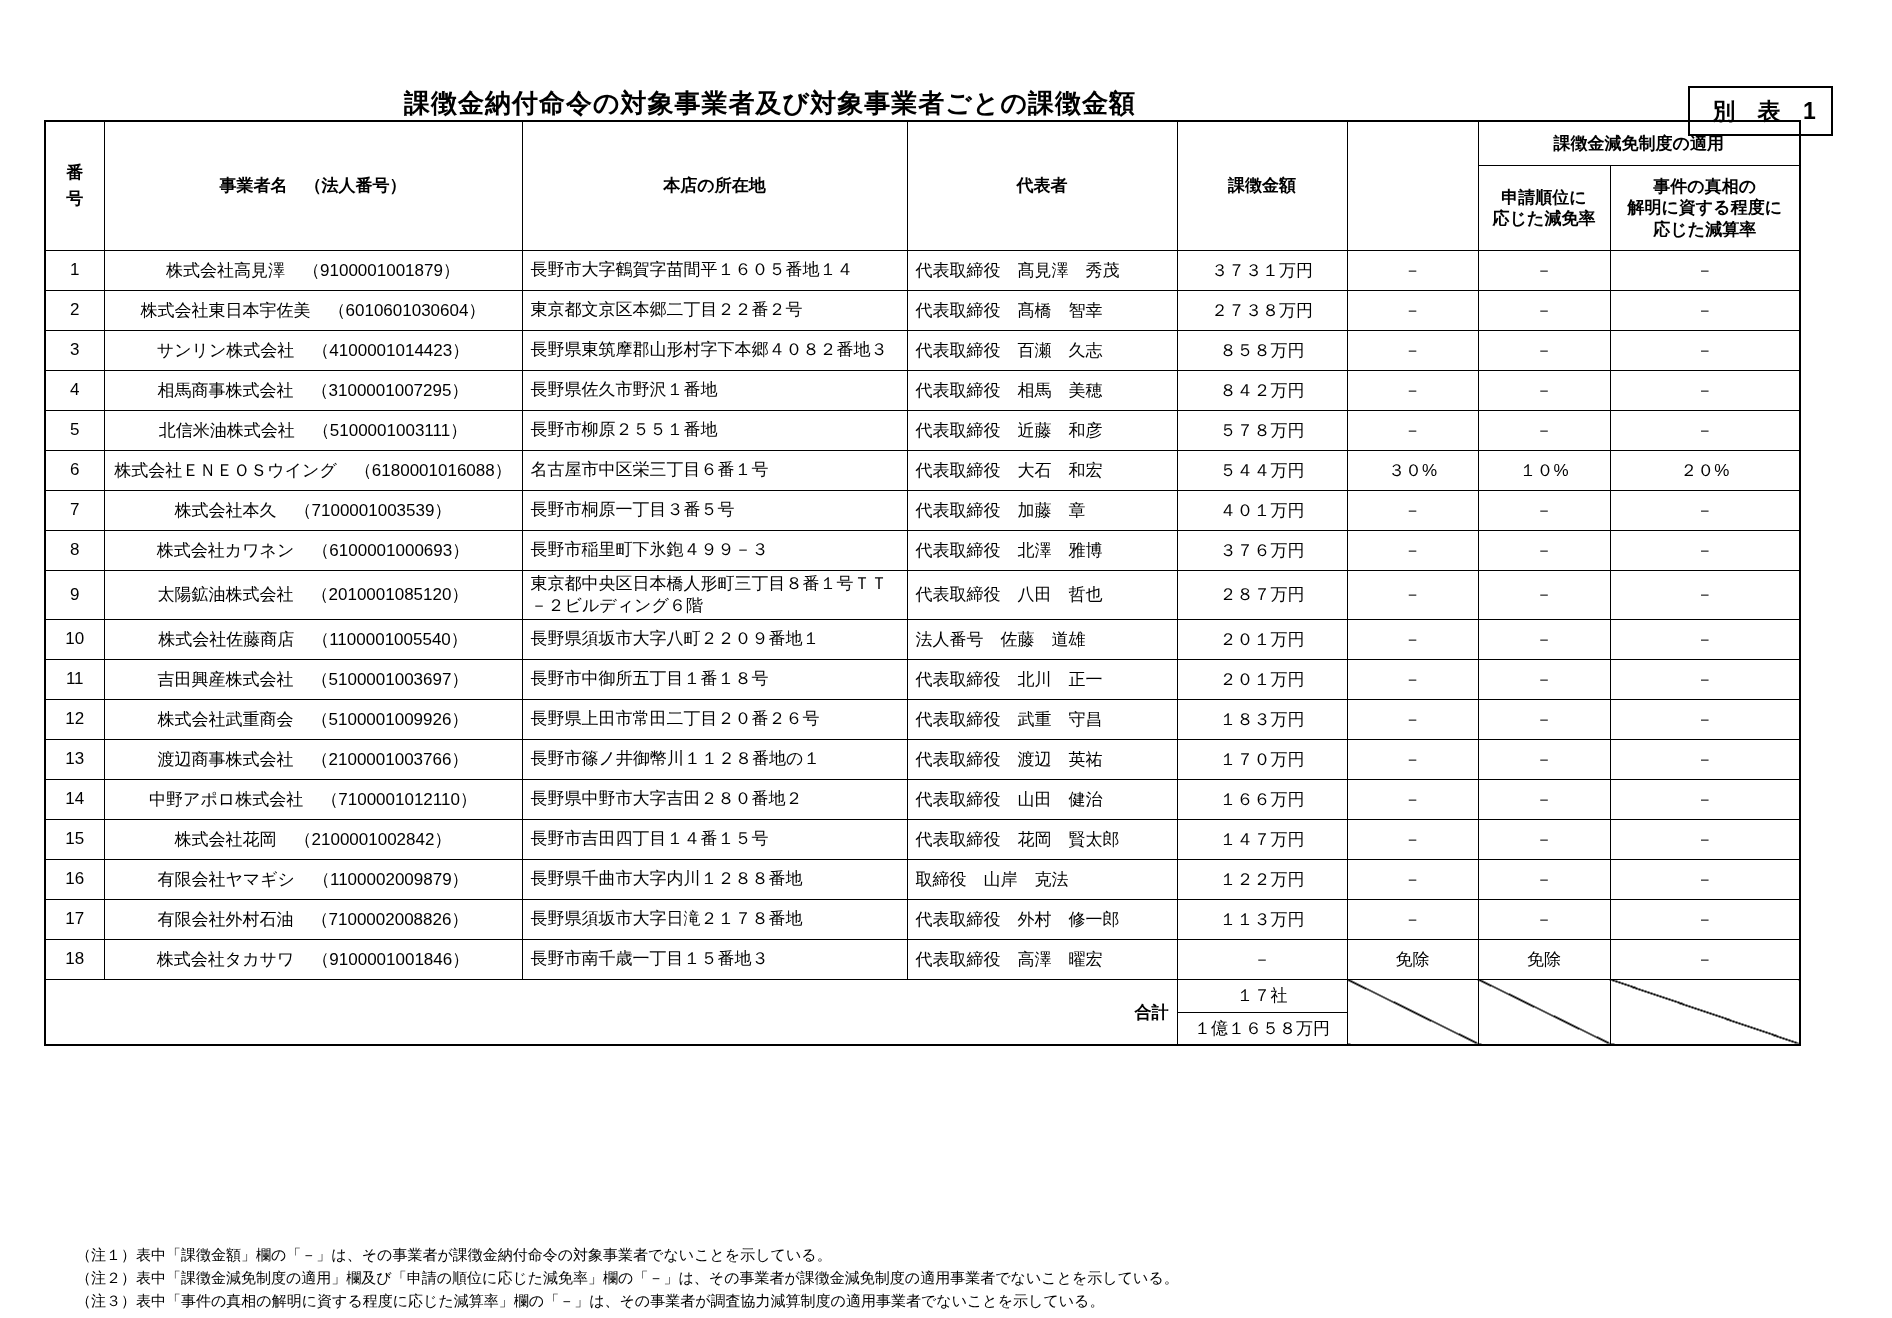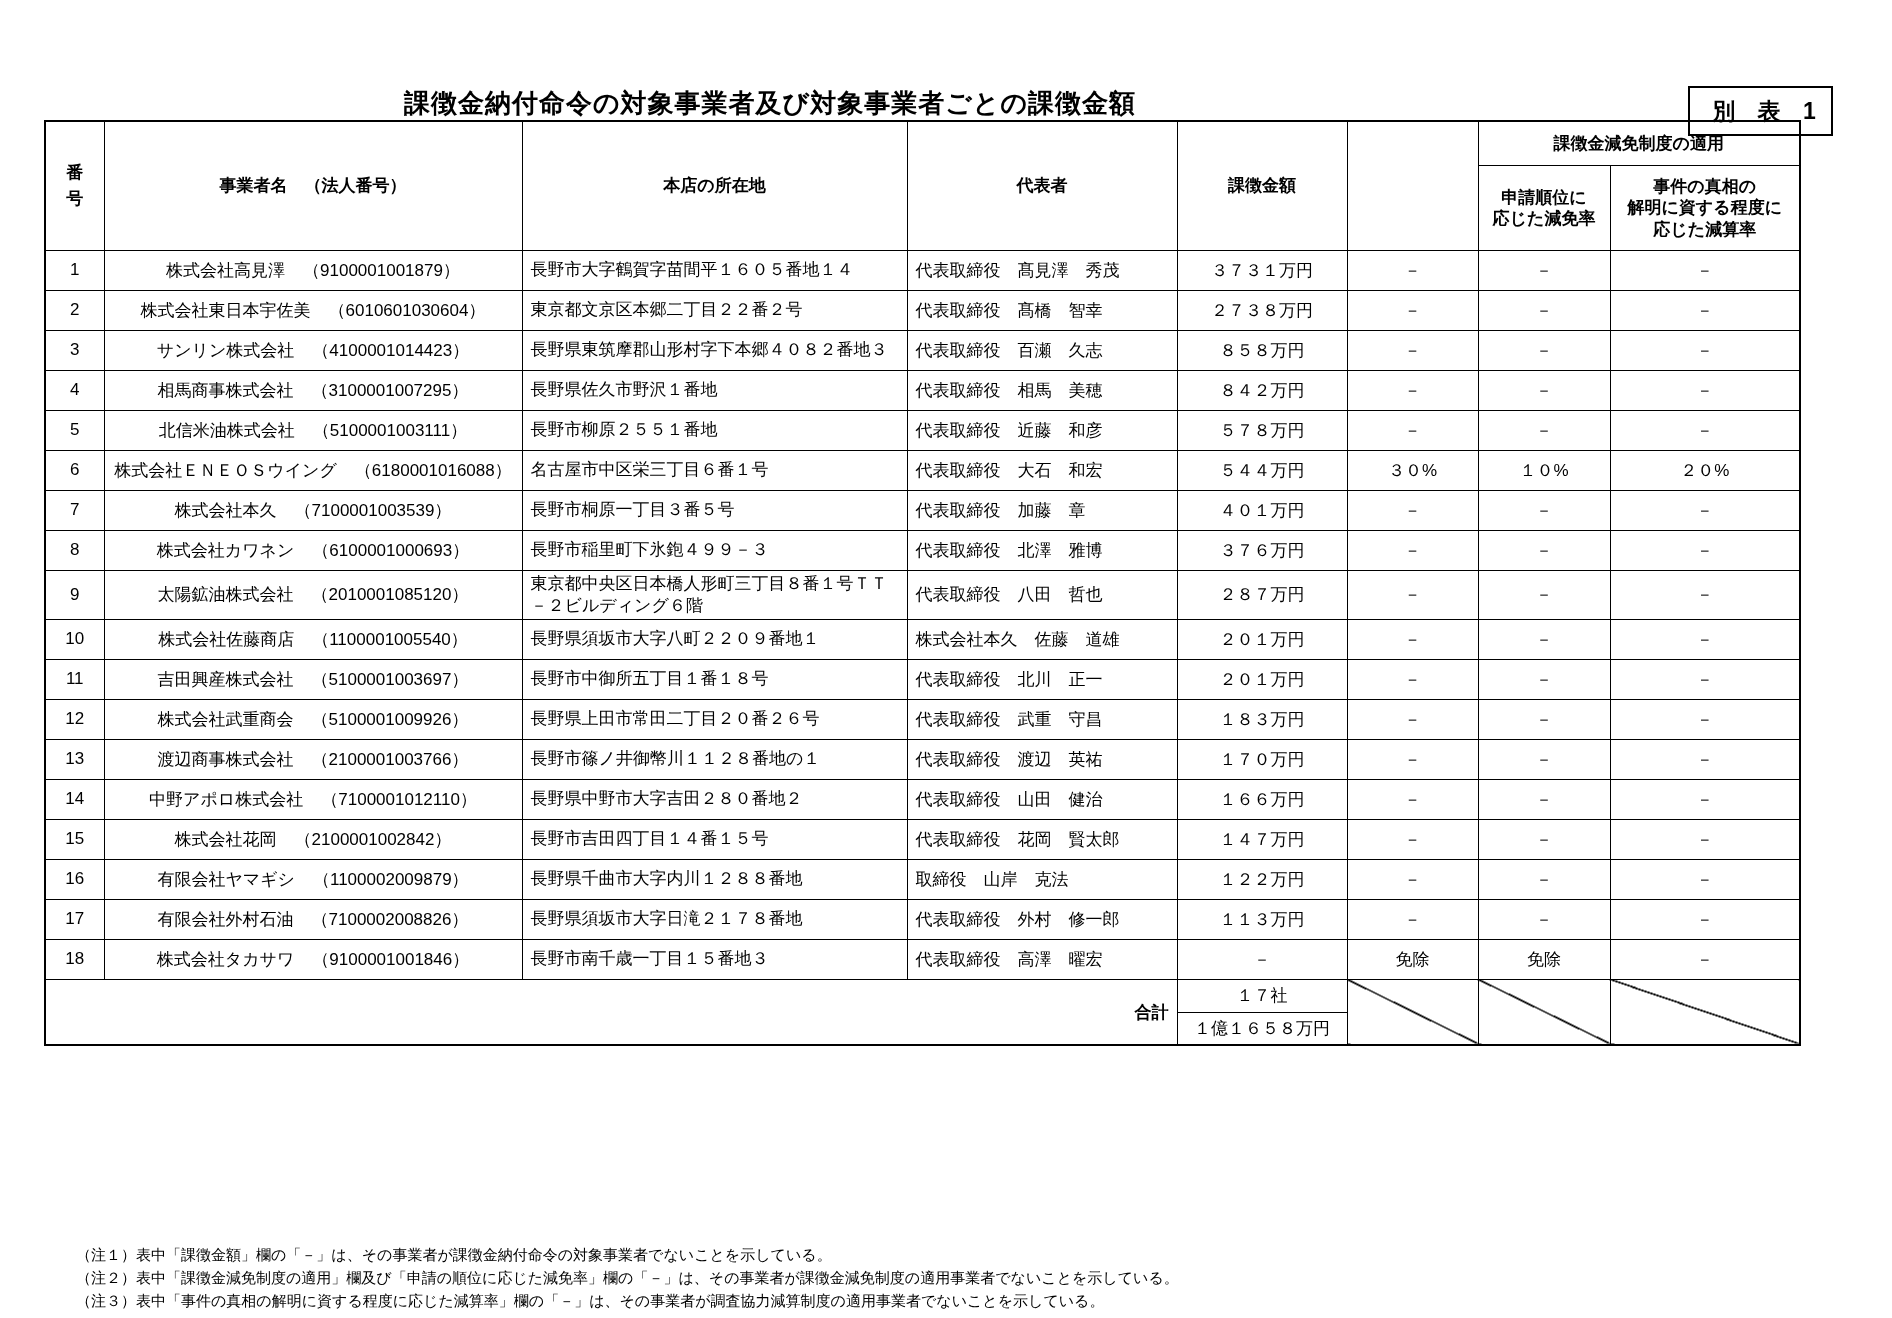--- a/index.html
+++ b/index.html
@@ -184,21 +184,21 @@
     <td class="c-rep"><span>代表取締役　八田　哲也</span></td>
     <td class="c-amount"><span>２８７万円</span></td>
     <td class="c-center"><span>－</span></td>
     <td class="c-center"><span>－</span></td>
     <td class="c-center"><span>－</span></td>
   </tr>
       <tr class="data-row">
     <td class="c-no"><span>10</span></td>
     <td class="c-company"><span>株式会社佐藤商店</span><span class="corp-no">（1100001005540）</span></td>
     <td class="c-address"><span>長野県須坂市大字八町２２０９番地１</span></td>
-    <td class="c-rep"><span>株式会社本久　佐藤　道雄</span></td>
+    <td class="c-rep"><span>法人番号　佐藤　道雄</span></td>
     <td class="c-amount"><span>２０１万円</span></td>
     <td class="c-center"><span>－</span></td>
     <td class="c-center"><span>－</span></td>
     <td class="c-center"><span>－</span></td>
   </tr>
       <tr class="data-row">
     <td class="c-no"><span>11</span></td>
     <td class="c-company"><span>吉田興産株式会社</span><span class="corp-no">（5100001003697）</span></td>
     <td class="c-address"><span>長野市中御所五丁目１番１８号</span></td>
     <td class="c-rep"><span>代表取締役　北川　正一</span></td>

